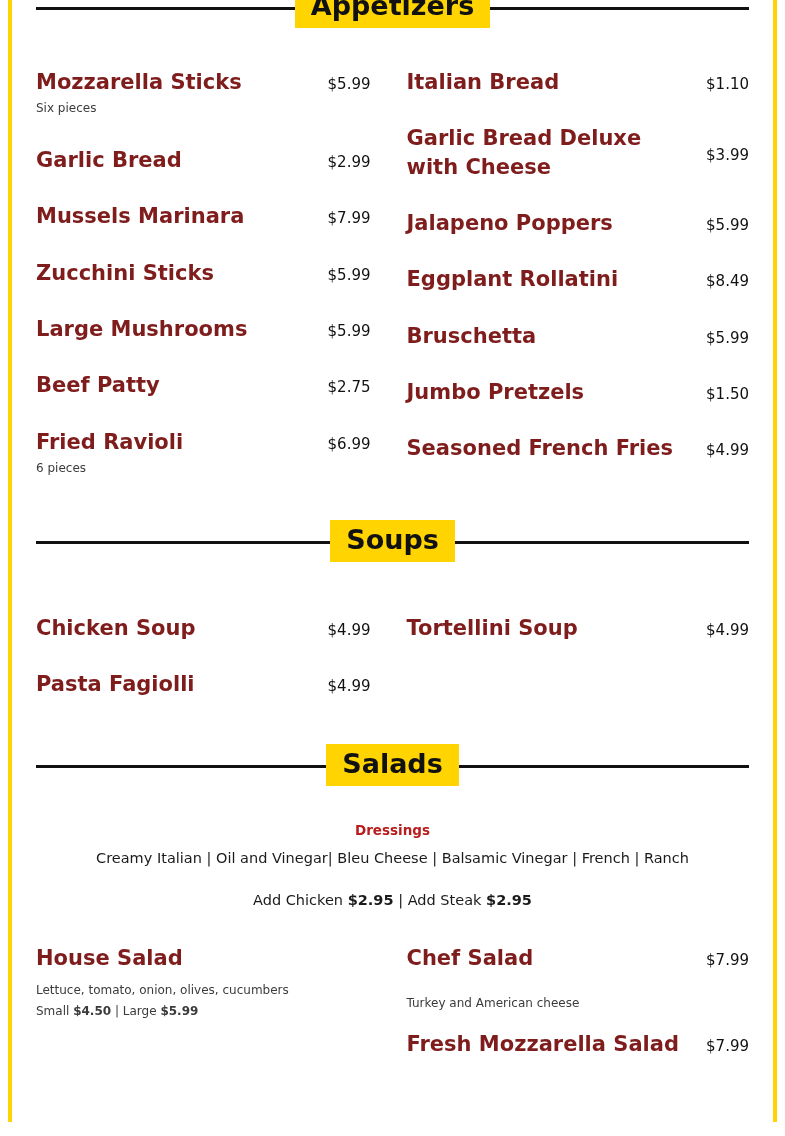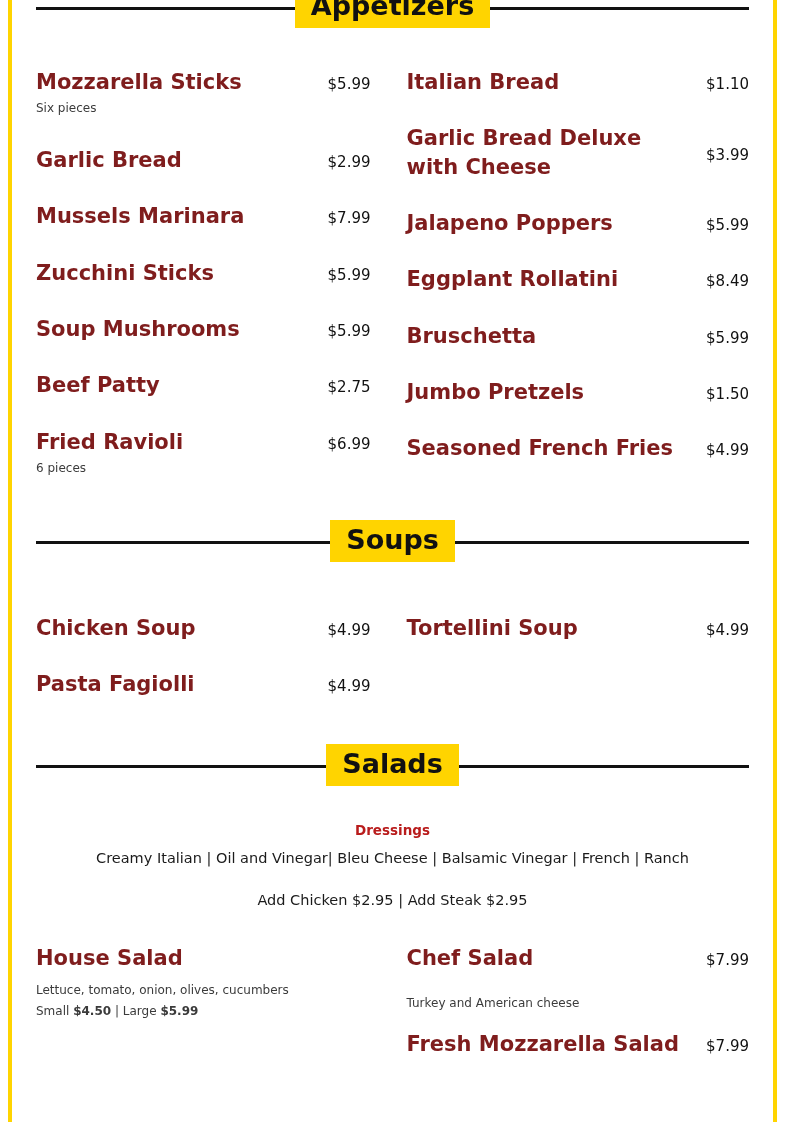--- a/index.html
+++ b/index.html
@@ -108,21 +108,21 @@
   .dressings-line {
     font-size: 14.5px;
     color: #1b1b1b;
     line-height: 1.5;
   }
   .dressings-add {
     font-size: 14.5px;
     color: #1b1b1b;
     margin-top: 22px;
   }
-  .dressings-add b { font-weight: normal; }
+  .dressings-add b { font-weight: bold; }
 </style>
 </head>
 <body>
 
 <div class="page">
   <div class="edge-left"></div>
   <div class="edge-right"></div>
 
   <div class="section-head" style="margin-top:-14px;">
     <div class="section-rule"></div>
@@ -155,21 +155,21 @@
       <div class="spacer-md"></div>
       <div class="item">
         <div class="item-main">
           <div class="item-name">Zucchini Sticks</div>
         </div>
         <div class="item-price">$5.99</div>
       </div>
       <div class="spacer-md"></div>
       <div class="item">
         <div class="item-main">
-          <div class="item-name">Soup Mushrooms</div>
+          <div class="item-name">Large Mushrooms</div>
         </div>
         <div class="item-price">$5.99</div>
       </div>
       <div class="spacer-md"></div>
       <div class="item">
         <div class="item-main">
           <div class="item-name">Beef Patty</div>
         </div>
         <div class="item-price">$2.75</div>
       </div>

